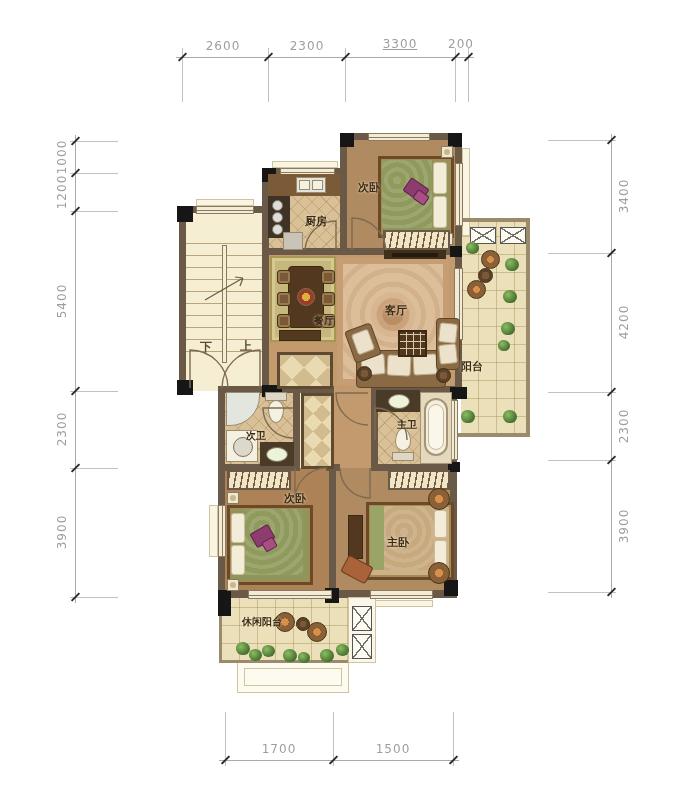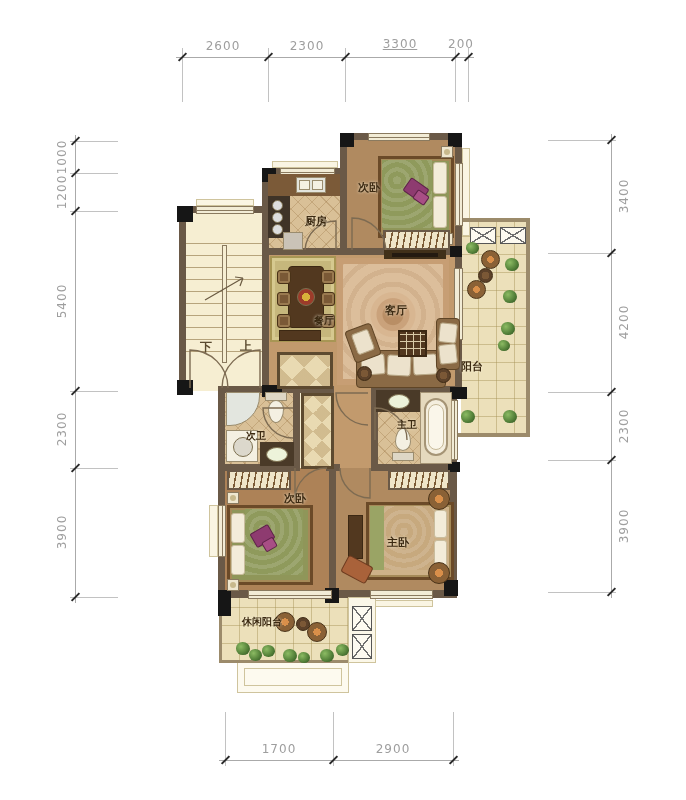--- a/index.html
+++ b/index.html
@@ -147,21 +147,21 @@
 
   <div>
     <div class="dline-h" style="left:219px;top:760px;width:240px;"></div>
     <div class="wit-v" style="left:225px;top:712px;height:54px;"></div>
     <div class="wit-v" style="left:333px;top:712px;height:54px;"></div>
     <div class="wit-v" style="left:453px;top:712px;height:54px;"></div>
     <div class="tick" style="left:220px;top:759px;"></div>
     <div class="tick" style="left:328px;top:759px;"></div>
     <div class="tick" style="left:448px;top:759px;"></div>
     <span class="dlab" style="left:279px;top:749px;">1700</span>
-    <span class="dlab" style="left:393px;top:749px;">2900</span>
+    <span class="dlab" style="left:393px;top:749px;">1500</span>
   </div>
 
   <div class="floor creamfloor" style="left:182px;top:209px;width:86px;height:182px;"></div>
   <div class="floor tilefloor" style="left:265px;top:171px;width:80px;height:82px;"></div>
   <div class="floor wood2" style="left:345px;top:138px;width:113px;height:115px;"></div>
   <div class="floor wood" style="left:265px;top:250px;width:193px;height:140px;"></div>
   <div class="floor tilefloor" style="left:222px;top:390px;width:74px;height:78px;"></div>
   <div class="floor creamfloor" style="left:296px;top:390px;width:38px;height:78px;"></div>
   <div class="floor wood" style="left:334px;top:390px;width:40px;height:78px;"></div>
   <div class="floor tilefloor" style="left:374px;top:390px;width:78px;height:78px;"></div>

